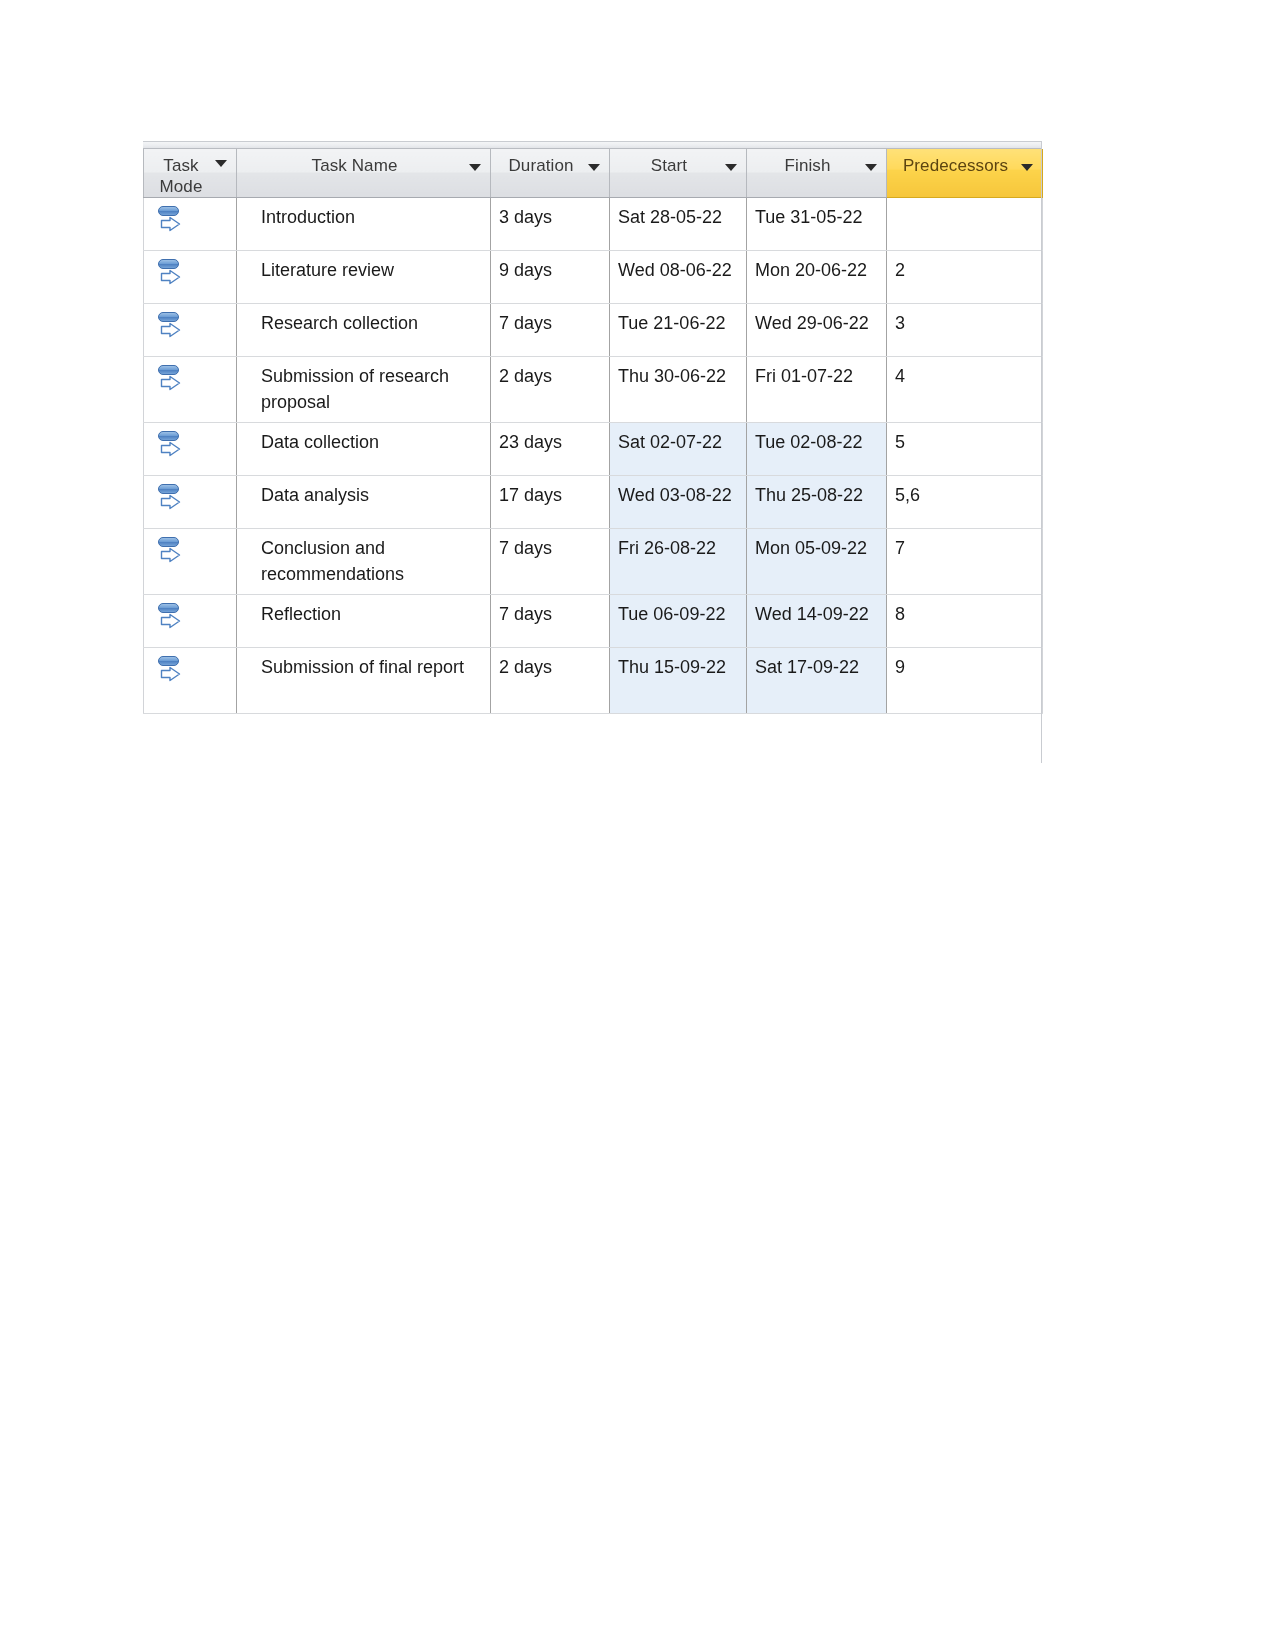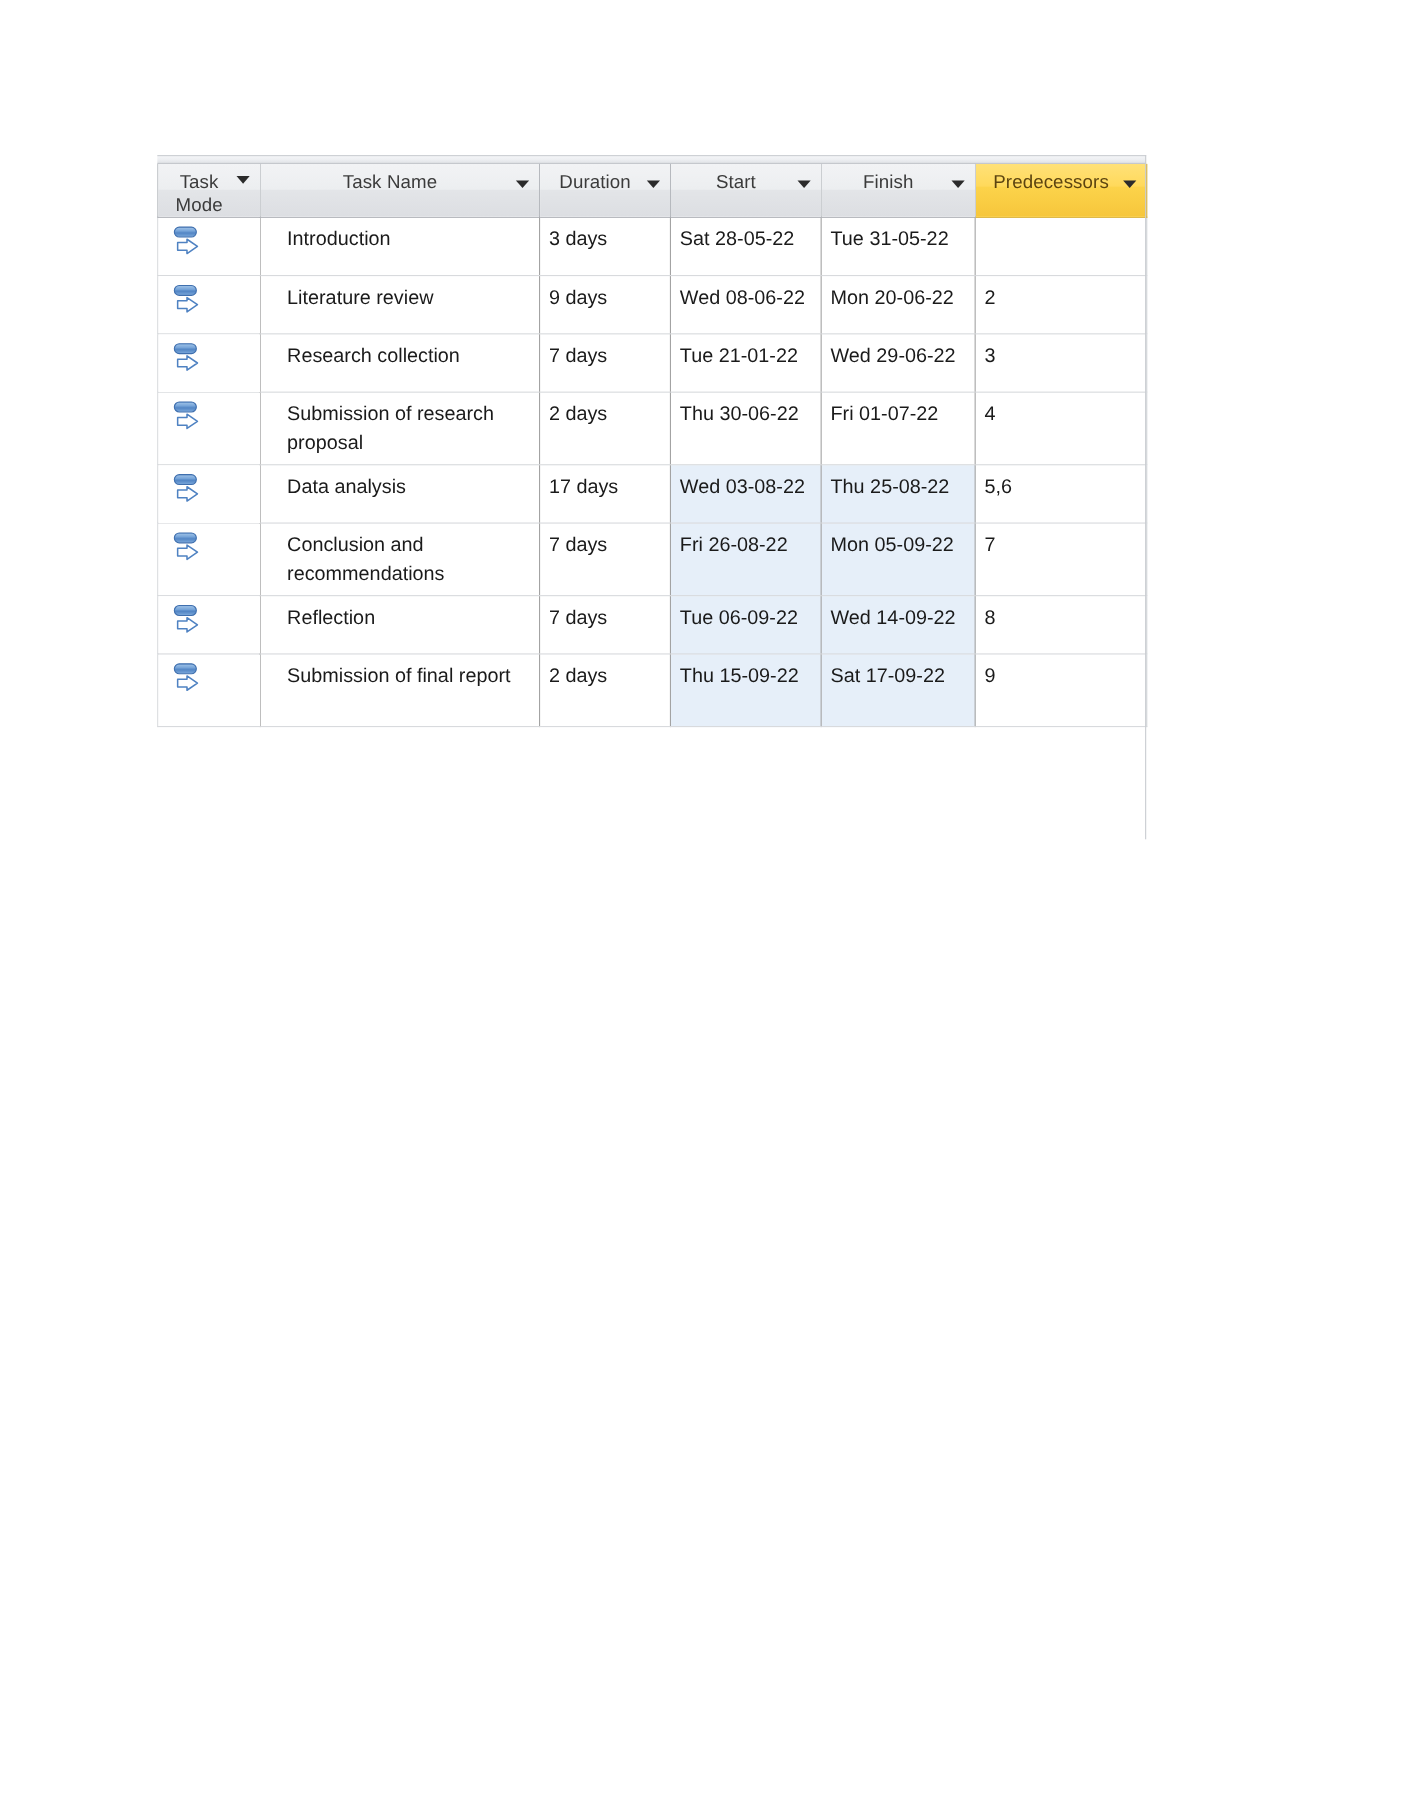--- a/index.html
+++ b/index.html
@@ -236,21 +236,21 @@
             <td class="first-col taskmode-cell">
               <span class="taskmode-icon">
                 <span class="tm-bar"></span>
                 <svg class="tm-arrow" viewBox="0 0 22 17">
                   <path d="M1.5 4.5 L10 4.5 L10 1.5 L19.5 8 L10 14.5 L10 11.5 L1.5 11.5 Z" fill="#ffffff" stroke="#4f82c2" stroke-width="1.4" stroke-linejoin="round"></path>
                 </svg>
               </span>
             </td>
             <td class="name-cell">Research collection</td>
             <td>7 days</td>
-            <td class="">Tue 21-01-22</td>
+            <td class="">Tue 21-06-22</td>
             <td class="">Wed 29-06-22</td>
             <td class="last-col">3</td>
           </tr>
           <tr class="tall">
             <td class="first-col taskmode-cell">
               <span class="taskmode-icon">
                 <span class="tm-bar"></span>
                 <svg class="tm-arrow" viewBox="0 0 22 17">
                   <path d="M1.5 4.5 L10 4.5 L10 1.5 L19.5 8 L10 14.5 L10 11.5 L1.5 11.5 Z" fill="#ffffff" stroke="#4f82c2" stroke-width="1.4" stroke-linejoin="round"></path>
                 </svg>
@@ -264,20 +264,35 @@
           </tr>
           <tr>
             <td class="first-col taskmode-cell">
               <span class="taskmode-icon">
                 <span class="tm-bar"></span>
                 <svg class="tm-arrow" viewBox="0 0 22 17">
                   <path d="M1.5 4.5 L10 4.5 L10 1.5 L19.5 8 L10 14.5 L10 11.5 L1.5 11.5 Z" fill="#ffffff" stroke="#4f82c2" stroke-width="1.4" stroke-linejoin="round"></path>
                 </svg>
               </span>
             </td>
+            <td class="name-cell">Data collection</td>
+            <td>23 days</td>
+            <td class="sel">Sat 02-07-22</td>
+            <td class="sel">Tue 02-08-22</td>
+            <td class="last-col">5</td>
+          </tr>
+          <tr>
+            <td class="first-col taskmode-cell">
+              <span class="taskmode-icon">
+                <span class="tm-bar"></span>
+                <svg class="tm-arrow" viewBox="0 0 22 17">
+                  <path d="M1.5 4.5 L10 4.5 L10 1.5 L19.5 8 L10 14.5 L10 11.5 L1.5 11.5 Z" fill="#ffffff" stroke="#4f82c2" stroke-width="1.4" stroke-linejoin="round"></path>
+                </svg>
+              </span>
+            </td>
             <td class="name-cell">Data analysis</td>
             <td>17 days</td>
             <td class="sel">Wed 03-08-22</td>
             <td class="sel">Thu 25-08-22</td>
             <td class="last-col">5,6</td>
           </tr>
           <tr class="tall">
             <td class="first-col taskmode-cell">
               <span class="taskmode-icon">
                 <span class="tm-bar"></span>

